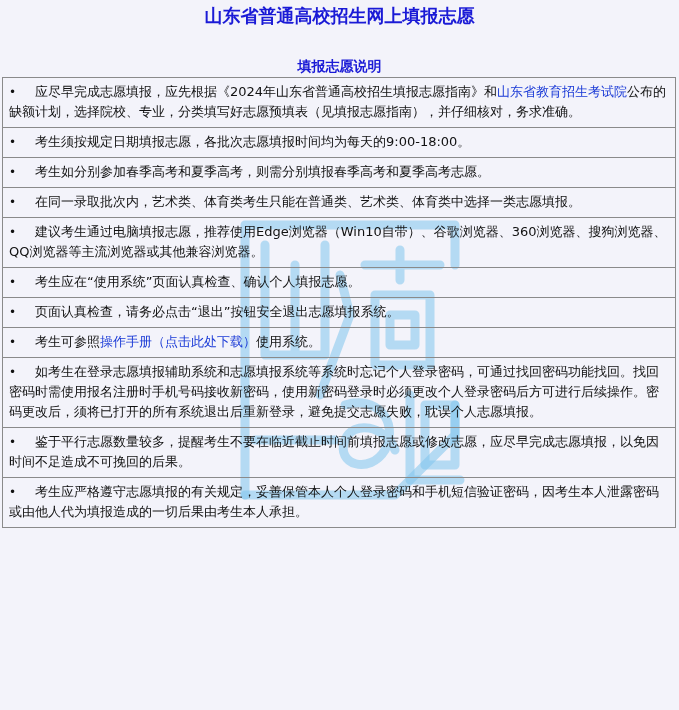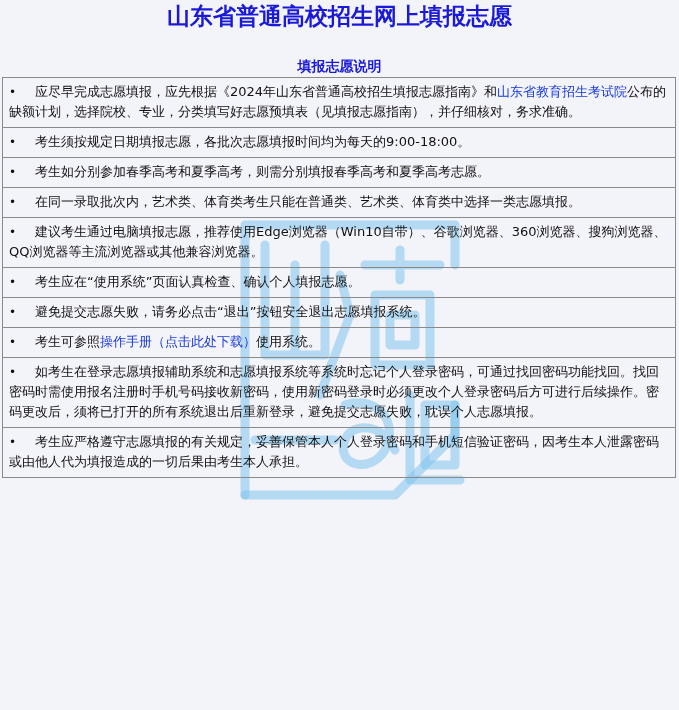--- a/index.html
+++ b/index.html
@@ -12,21 +12,21 @@
     position: relative;
   }
   body {
     font-family: "DejaVu Sans", "Liberation Sans", sans-serif;
     color: #111;
   }
   .page-title {
     text-align: center;
     color: #1a1ad6;
     font-weight: bold;
-    font-size: 23px;
+    font-size: 18px;
     line-height: 24px;
     margin: 0;
     padding-top: 4px;
     height: 26px;
   }
   .section-title {
     text-align: center;
     color: #1a1ad6;
     font-weight: bold;
     font-size: 14px;
@@ -121,32 +121,37 @@
         <span class="bullet">•</span><span>建议考生通过电脑填报志愿，推荐使用Edge浏览器（Win10自带）、谷歌浏览器、360浏览器、搜狗浏览器、QQ浏览器等主流浏览器或其他兼容浏览器。</span>
       </td>
     </tr>
     <tr>
       <td>
         <span class="bullet">•</span><span>考生应在“使用系统”页面认真检查、确认个人填报志愿。</span>
       </td>
     </tr>
     <tr>
       <td>
-        <span class="bullet">•</span><span>避免提交志愿失败，请务必点击“退出”按钮安全退出志愿填报系统。</span>
+        <span class="bullet">•</span><span>页面认真检查，请务必点击“退出”按钮安全退出志愿填报系统。</span>
       </td>
     </tr>
     <tr>
       <td>
         <span class="bullet">•</span><span>考生可参照</span><a class="link">操作手册（点击此处下载）</a><span>使用系统。</span>
       </td>
     </tr>
     <tr>
       <td>
         <span class="bullet">•</span><span>如考生在登录志愿填报辅助系统和志愿填报系统等系统时忘记个人登录密码，可通过找回密码功能找回。找回密码时需使用报名注册时手机号码接收新密码，使用新密码登录时必须更改个人登录密码后方可进行后续操作。密码更改后，须将已打开的所有系统退出后重新登录，避免提交志愿失败，耽误个人志愿填报。</span>
       </td>
     </tr>
     <tr>
       <td>
+        <span class="bullet">•</span><span>鉴于平行志愿数量较多，提醒考生不要在临近截止时间前填报志愿或修改志愿，应尽早完成志愿填报，以免因时间不足造成不可挽回的后果。</span>
+      </td>
+    </tr>
+    <tr>
+      <td>
         <span class="bullet">•</span><span>考生应严格遵守志愿填报的有关规定，妥善保管本人个人登录密码和手机短信验证密码，因考生本人泄露密码或由他人代为填报造成的一切后果由考生本人承担。</span>
       </td>
     </tr>
   </tbody>
 </table>
 
 </body></html>

